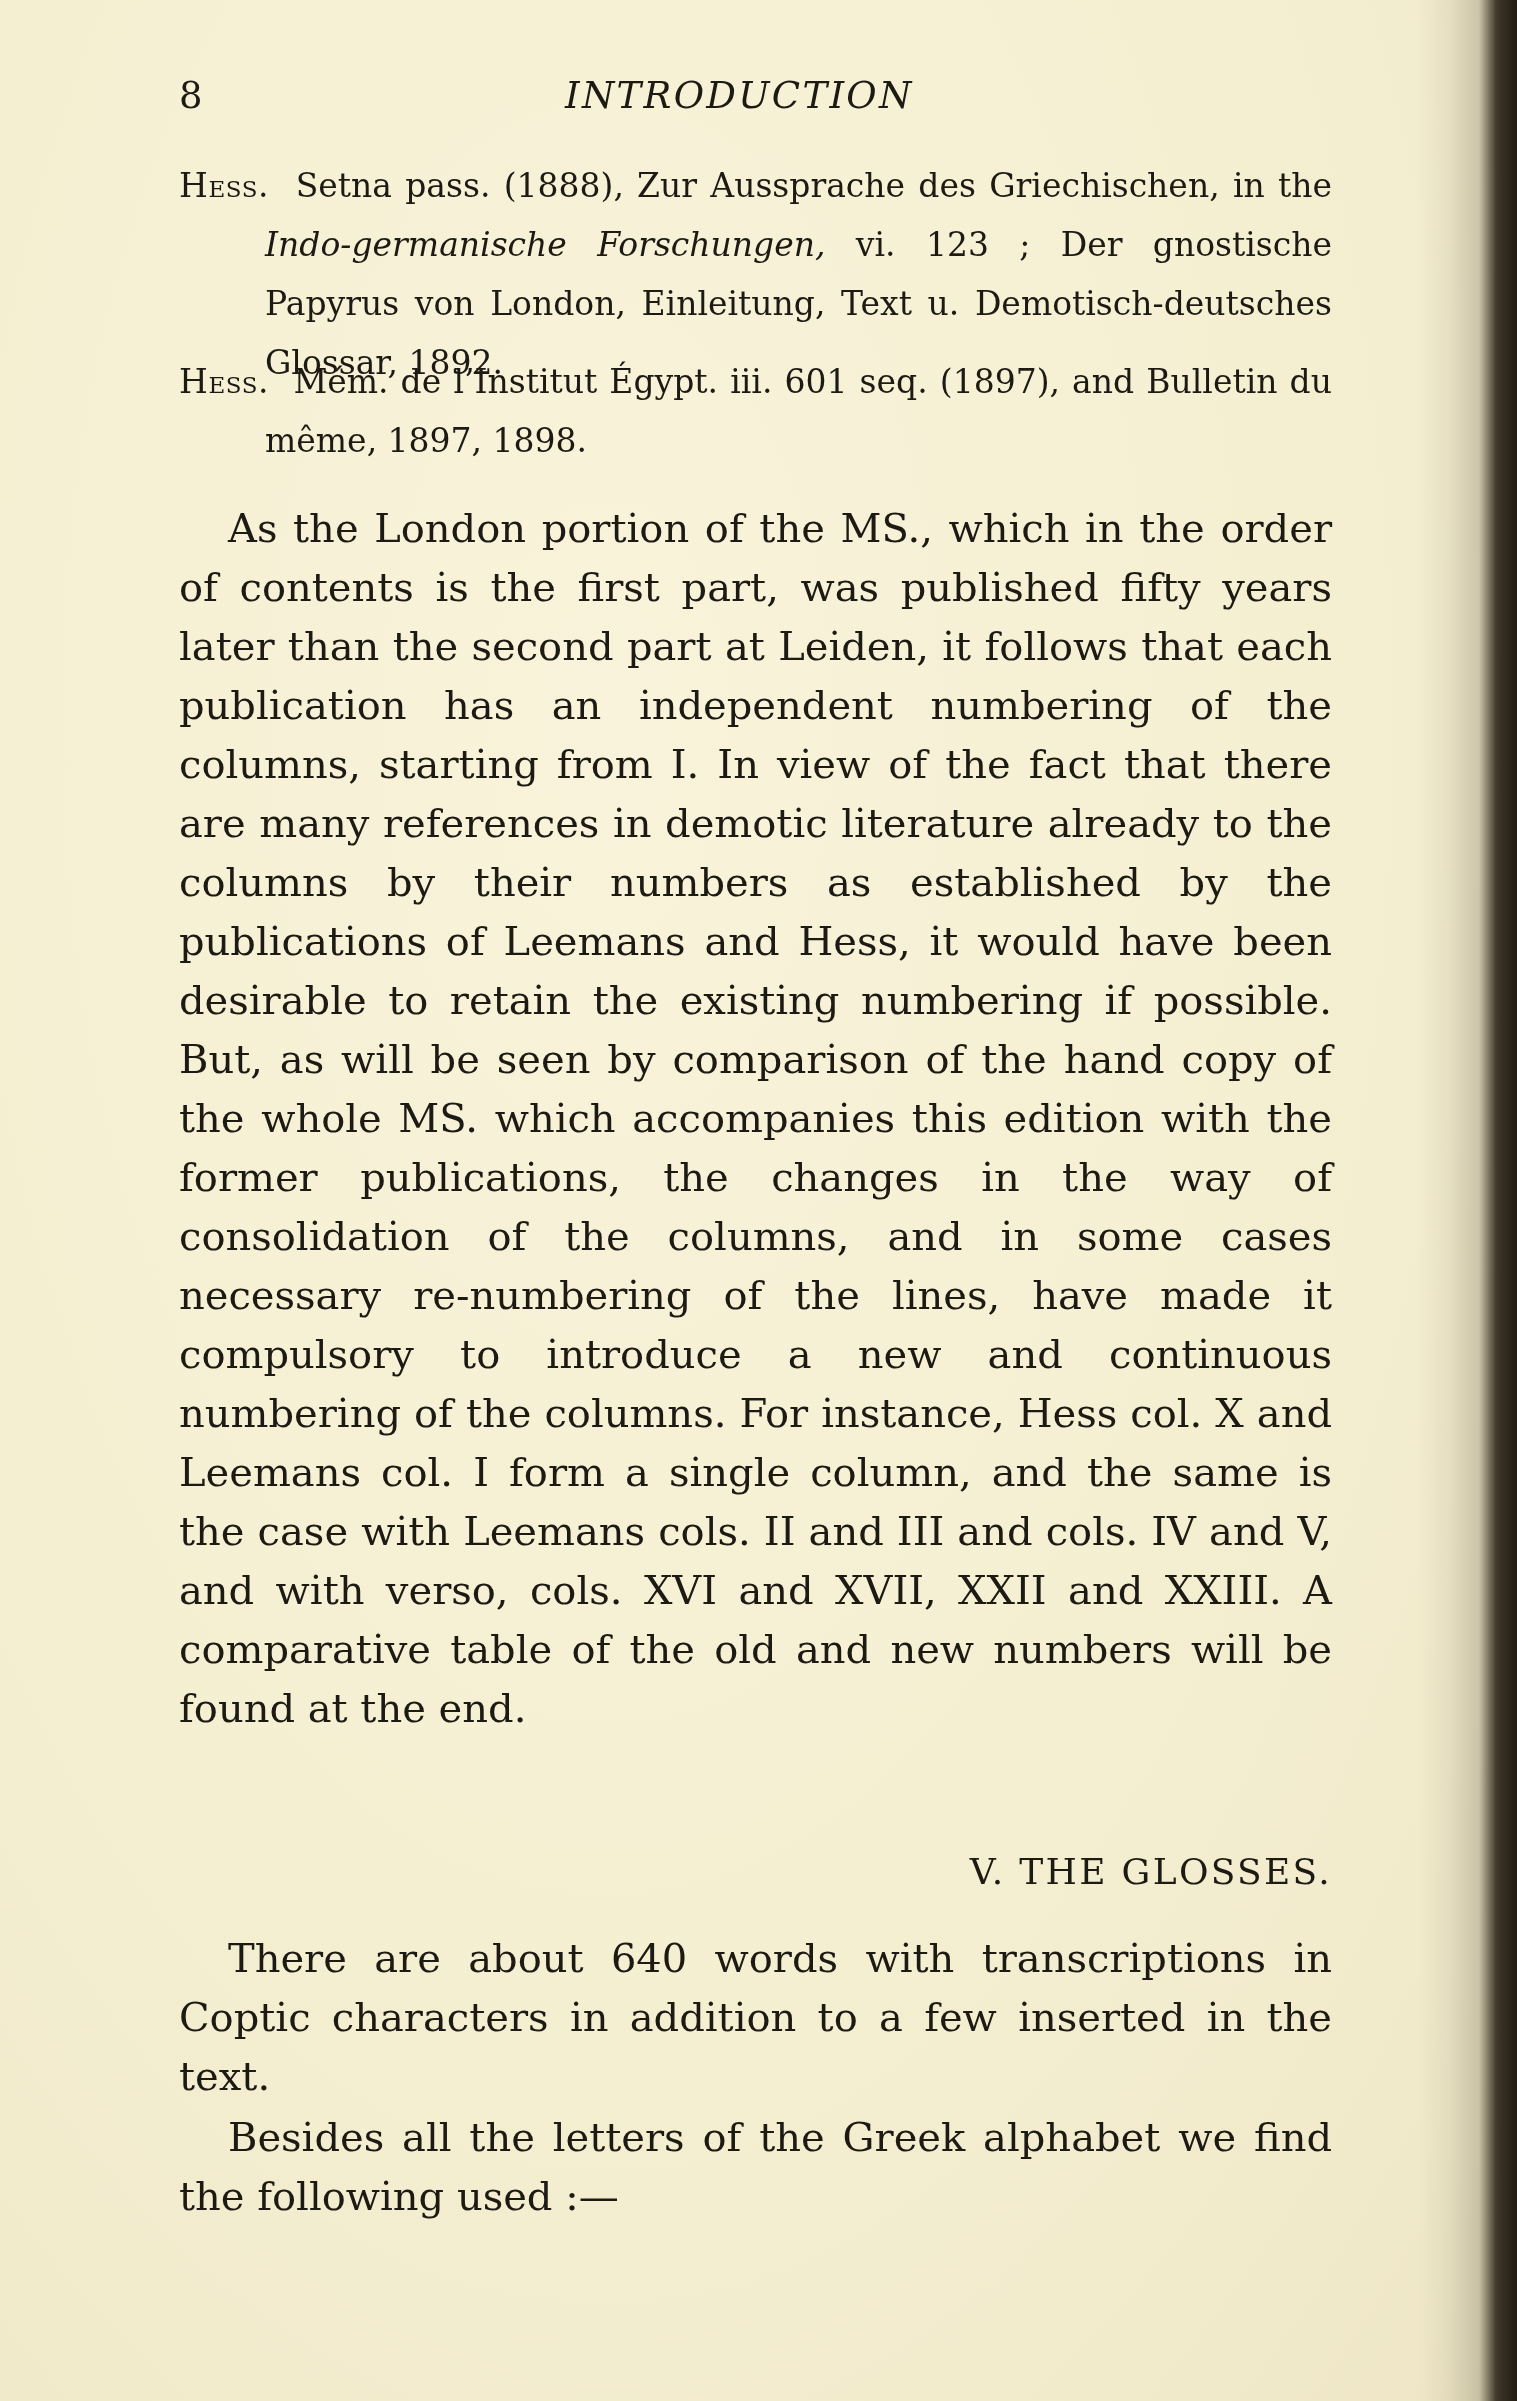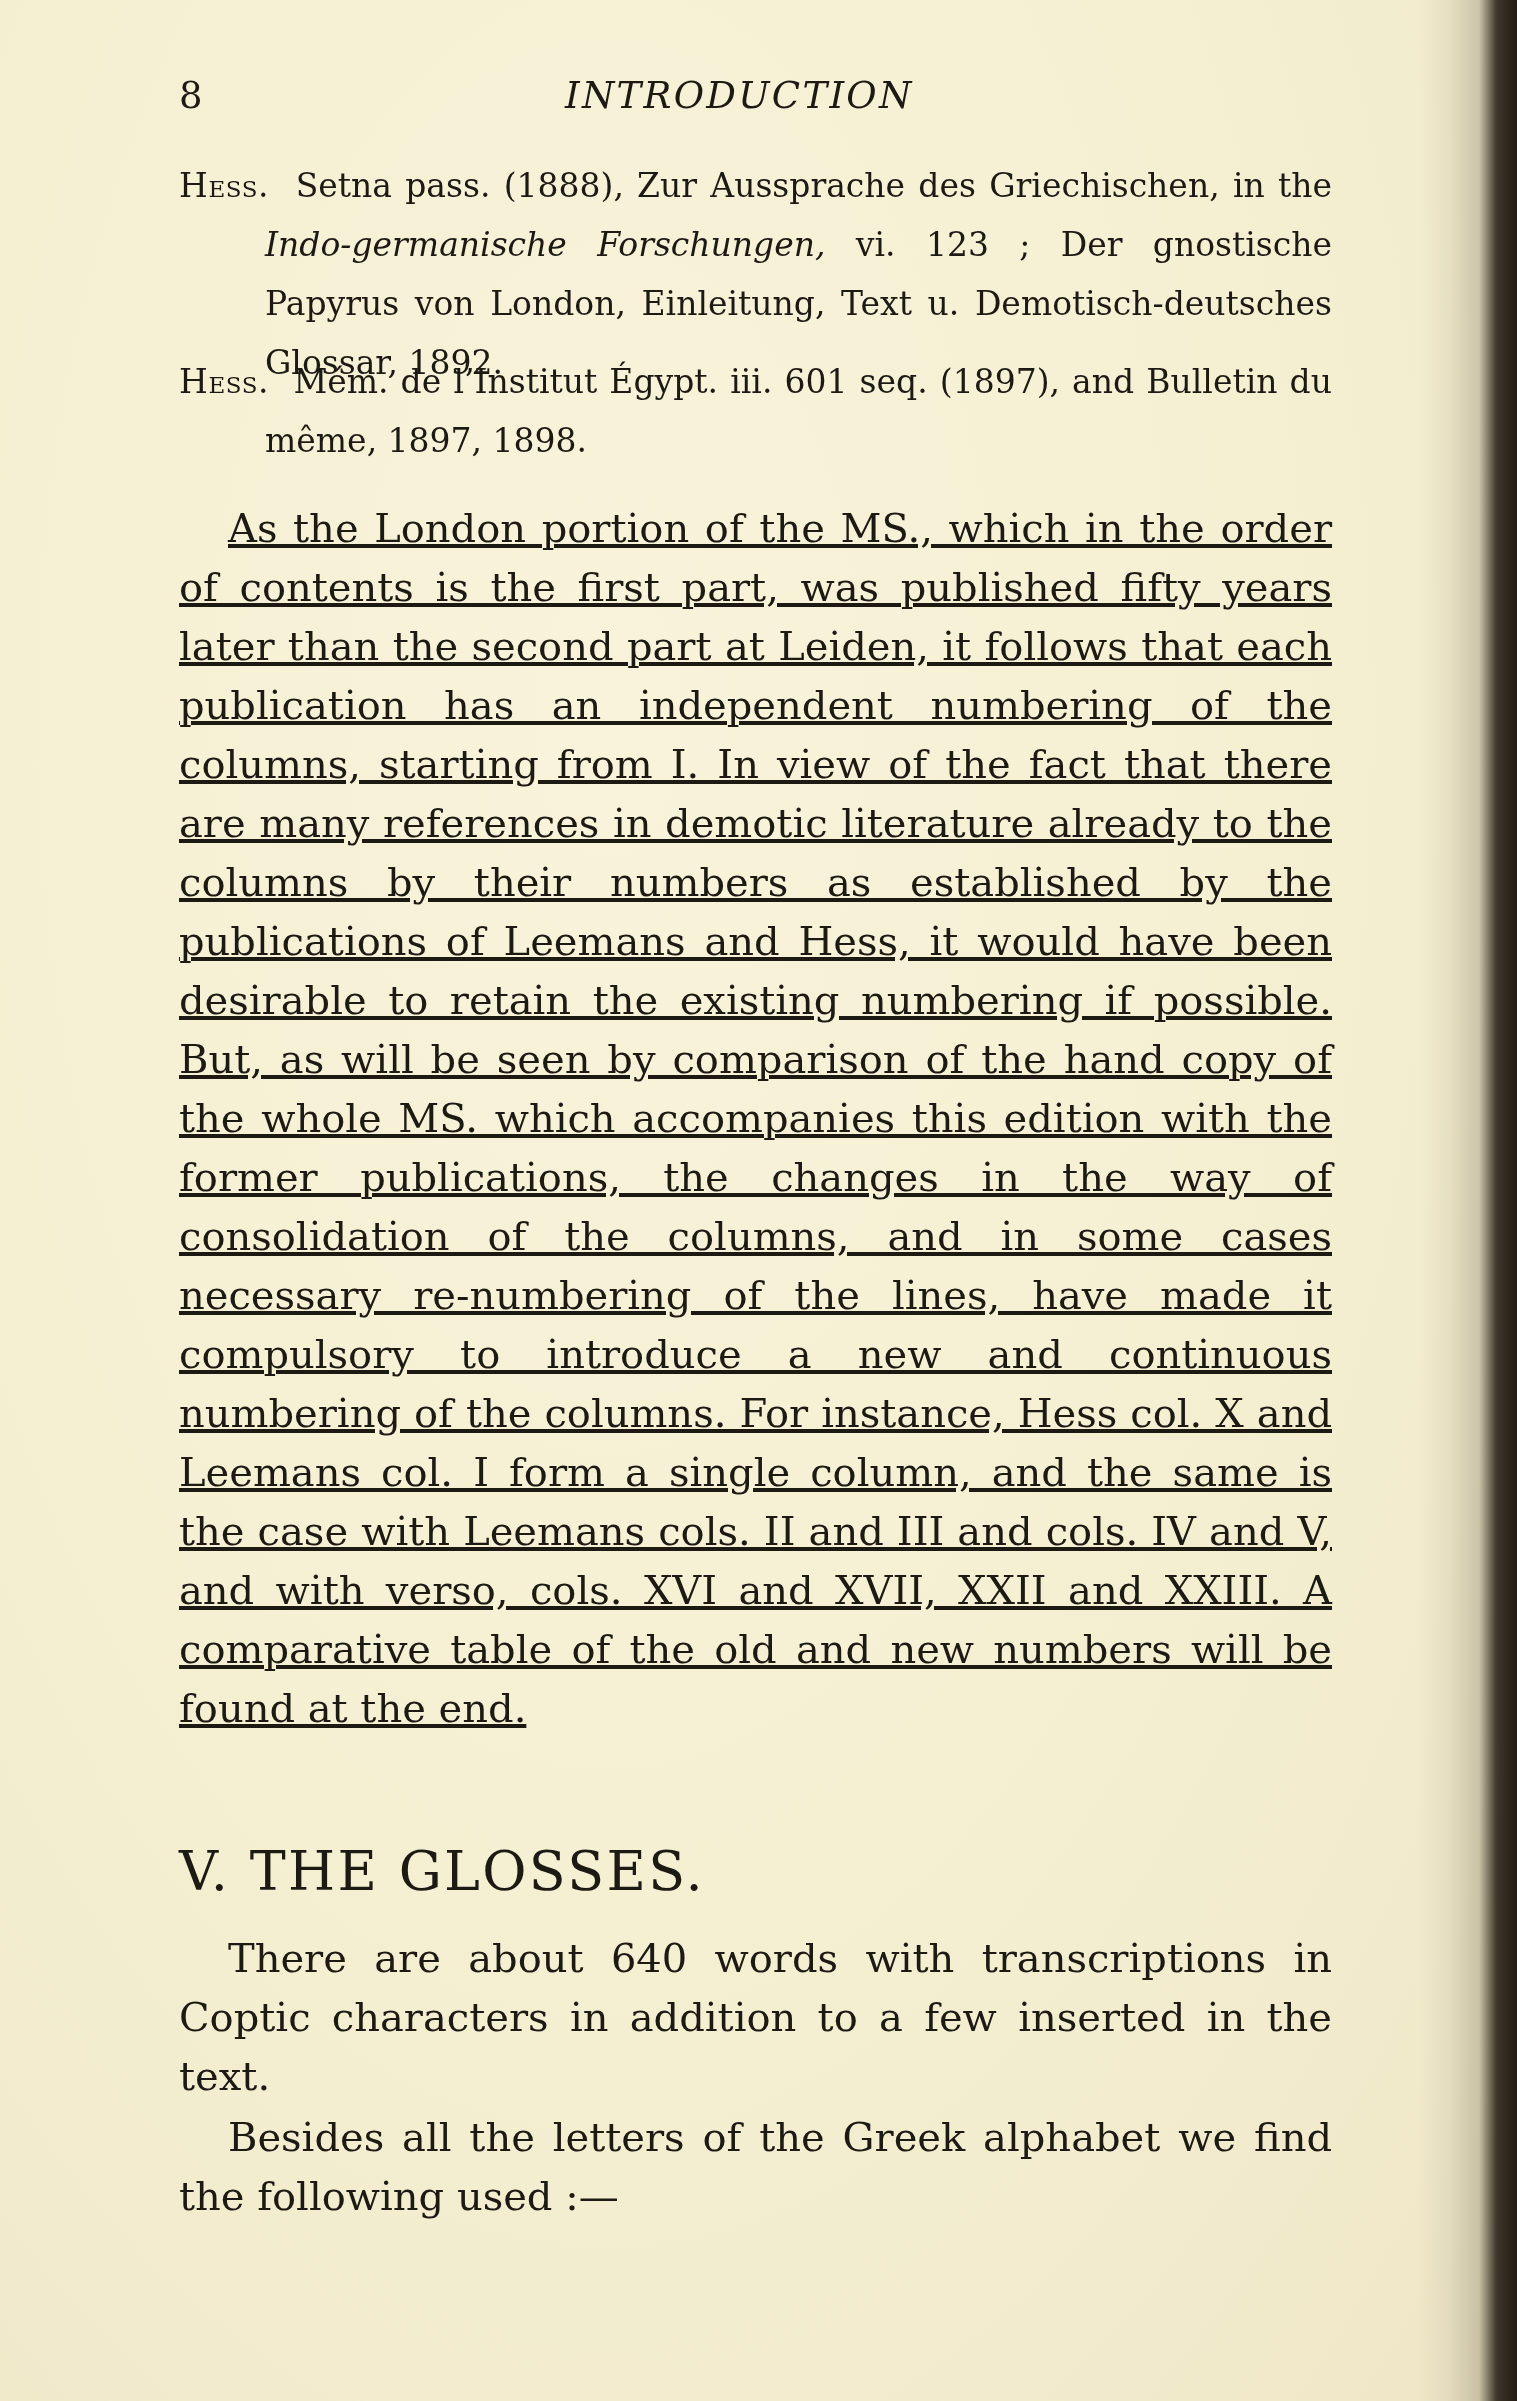--- a/index.html
+++ b/index.html
@@ -72,28 +72,28 @@
   .bib .ital { font-style: italic; }
   .para {
     position: absolute;
     left: 179px;
     width: 1153px;
     font-size: 40px;
     line-height: 59px;
     text-align: justify;
     text-indent: 49px;
   }
-  .para-1 { top: 499px; text-decoration: underline; }
+  .para-1 { top: 499px; }
   .section-heading {
     position: absolute;
     left: 179px;
     width: 1153px;
     top: 1843px;
-    text-align: left;
-    font-size: 54px;
+    text-align: right;
+    font-size: 36px;
     letter-spacing: 2.3px;
     line-height: 57px;
   }
   .para-2 { top: 1929px; }
   .para-3 { top: 2108px; }
 </style>
 </head>
 <body>
 
 <div class="page">

